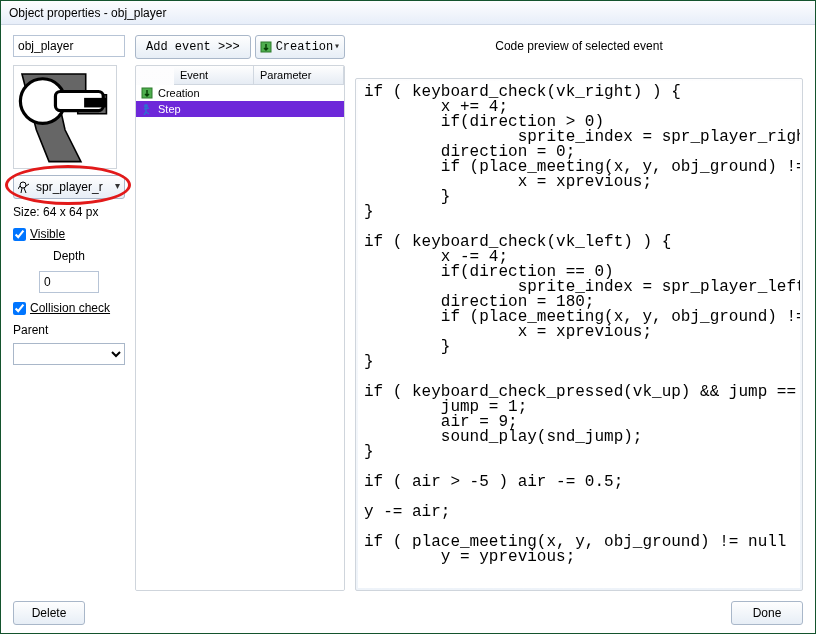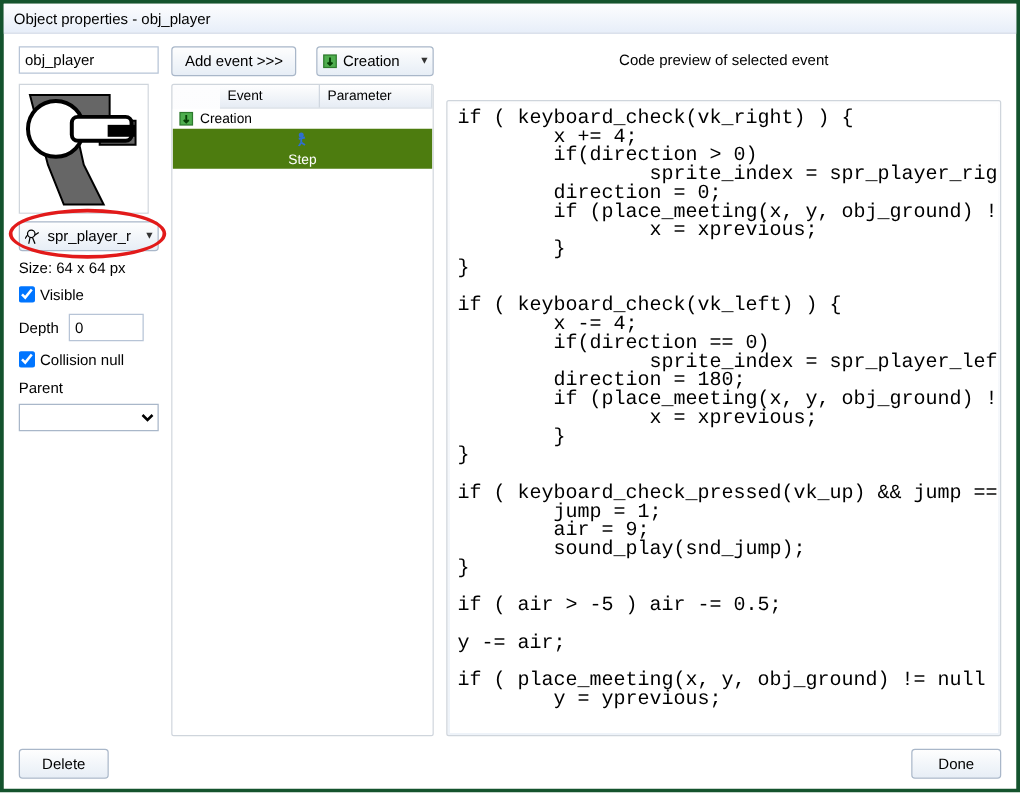--- a/index.html
+++ b/index.html
@@ -6,21 +6,21 @@
   body {
     margin: 0;
     font-family: "Segoe UI", Tahoma, sans-serif;
     font-size: 12px;
     background: #fff;
     color: #000;
   }
   .window {
     width: 816px;
     height: 634px;
-    border: 3px solid #14532d;
+    border: 1px solid #14532d;
     background: #fff;
     display: flex;
     flex-direction: column;
   }
   .titlebar {
     height: 24px;
     background: linear-gradient(#fdfdfe, #e7eef9);
     border-bottom: 1px solid #cfd8e6;
     padding: 0 8px;
     display: flex;
@@ -117,32 +117,34 @@
     left: -8px;
     top: -10px;
     width: 126px;
     height: 40px;
     border: 3px solid #e21a1a;
     border-radius: 50%;
     pointer-events: none;
   }
   .chk {
     display: flex;
-    align-items: flex-start;
+    align-items: center;
     gap: 4px;
     margin: 2px 0;
+    text-decoration: underline;
   }
   .chk input { margin:0; }
   .label-sm { color: #000; }
-  .depth-row { display:flex; align-items:center; gap:8px; }
+  .depth-row { display:flex; align-items:center; gap:8px;flex-direction:column; }
   .depth-row input { width: 60px; }
   .top-btn-row {
     display: flex;
-    gap: 16px;
+    gap: 4px;
     margin-bottom: 6px;
+    font-family: Liberation Mono, monospace;
   }
   .top-btn-row .combo { flex:1; min-width: 0; }
   .event-panel {
     flex: 1;
     background: linear-gradient(#fdfdfe, #eef3f9);
     border: 1px solid #cfd5dc;
     border-radius: 2px;
     display: flex;
     flex-direction: column;
     overflow: hidden;
@@ -167,23 +169,22 @@
   }
   .event-row {
     display: flex;
     align-items: center;
     padding: 1px 4px;
     font-size: 11px;
     cursor: pointer;
     gap: 4px;
   }
   .event-row.sel {
-    background: #4d7c0f;
+    background: #6d28d9;
     color: #fff;
-    flex-direction: column;
   }
   .ev-ico {
     display:inline-flex;
     width:14px; height:14px;
     align-items:center; justify-content:center;
   }
   .code-title {
     text-align: center;
     padding: 4px 0 8px 0;
     font-size: 12px;
@@ -274,21 +275,21 @@
           <span>Visible</span>
         </label>
 
         <div class="depth-row">
           <span>Depth</span>
           <input type="text" class="tb" value="0" style="">
         </div>
 
         <label class="chk">
           <input type="checkbox" checked="" style="">
-          <span>Collision null</span>
+          <span>Collision check</span>
         </label>
 
         <div class="label-sm">Parent</div>
         <select class="simple">
           <option></option>
         </select>
       </div>
 
       <div class="mid-col">
         <div class="top-btn-row">

